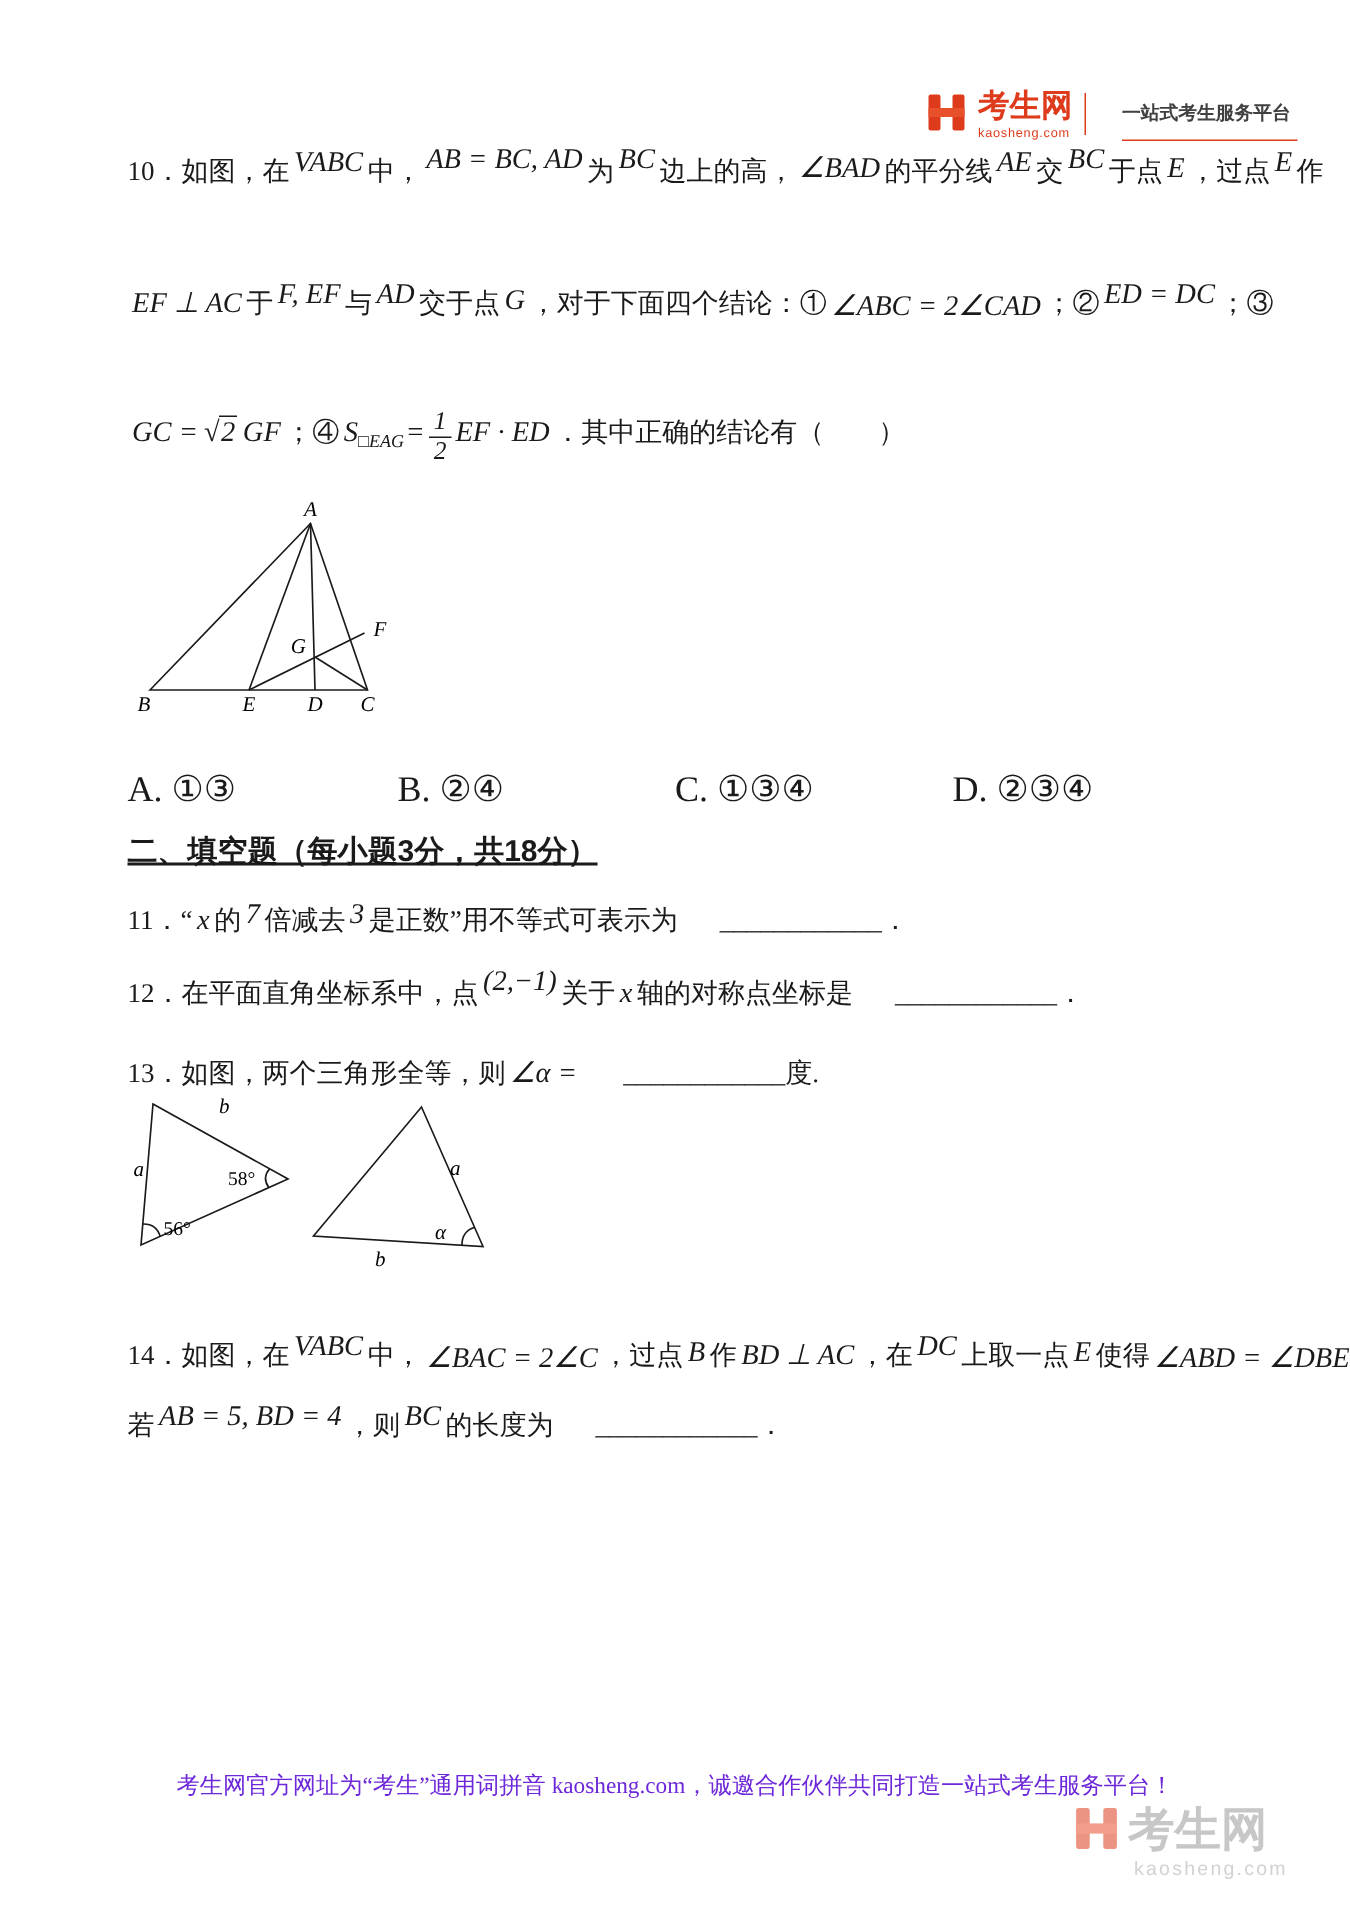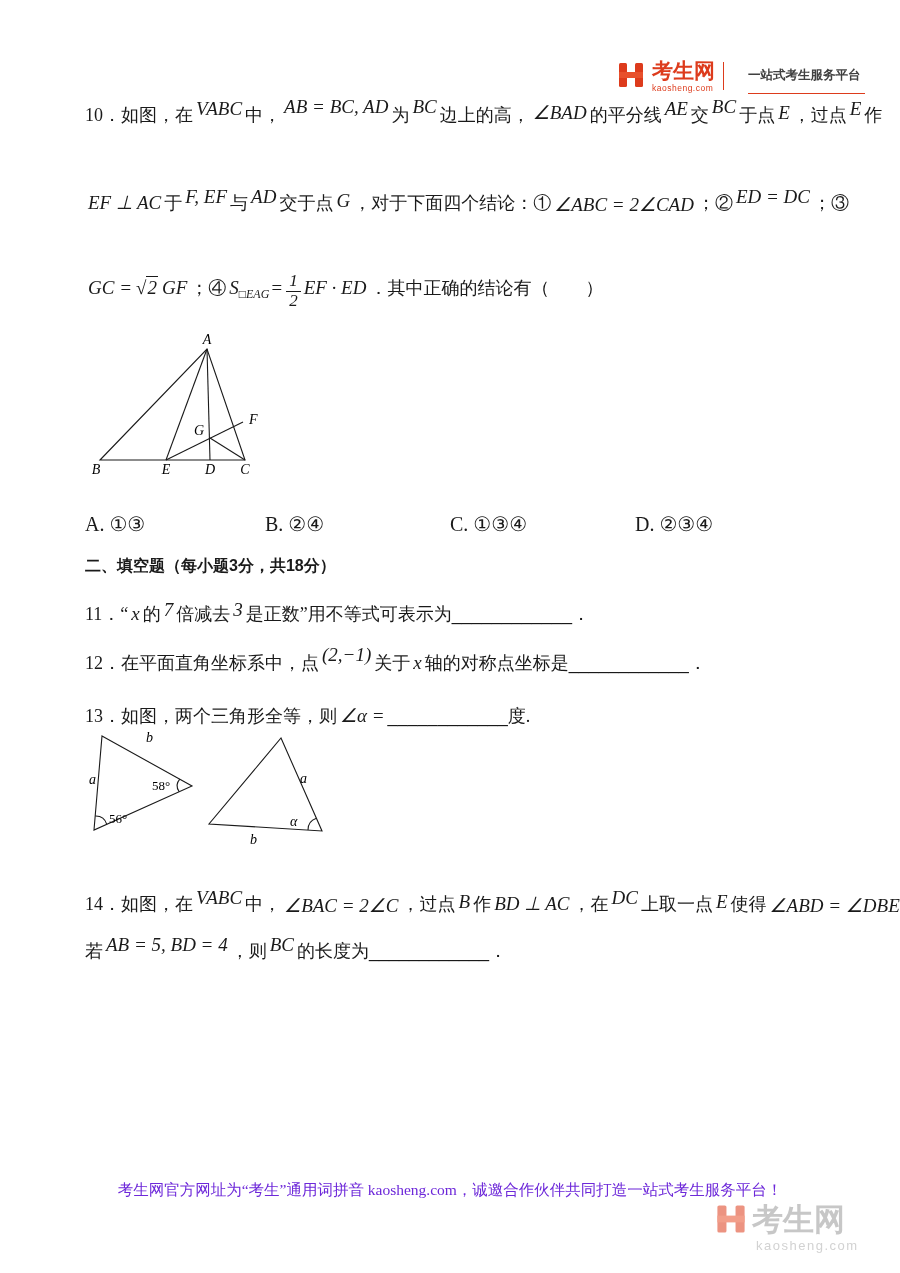--- a/index.html
+++ b/index.html
@@ -9,30 +9,30 @@
   }
   .abs{position:absolute;}
   .line{position:absolute;white-space:nowrap;font-size:18px;line-height:1.2;}
   .cn{font-family:"Liberation Serif",serif;margin-top:10px;}
   .m{font-family:"Liberation Serif",serif;font-style:italic;font-size:19px;margin:0 3px;display:inline-block;}
   .r2{position:relative;top:-2px;}
   .r4{position:relative;top:-4px;}
   .r6{position:relative;top:-6px;}
   .r8{position:relative;top:-8px;}
   .d2{position:relative;top:2px;margin-top:18px;}
-  .blank{font-family:Liberation Sans, sans-serif;letter-spacing:0;}
+  .blank{font-family:Liberation Serif, serif;letter-spacing:0;padding-left:28px;}
   .sub{font-size:12px;position:relative;top:4px;margin:0 1px 0 0;}
   .sqrt-wrap{margin:0 1px;}
   .sqrt-sym{font-style:normal;}
   .sqrt-n{border-top:1.4px solid #1a1a1a;padding:0 1px;}
   .frac{display:inline-block;vertical-align:-12px;text-align:center;font-size:17px;line-height:1.1;margin:0 3px;}
   .frac .num{display:block;border-bottom:1.2px solid #1a1a1a;padding:0 3px;}
   .frac .den{display:block;}
-  .section-title{font-family:"Liberation Sans",sans-serif;font-weight:700;font-size:16px;}
-  .option{position:absolute;font-size:20px;white-space:nowrap;}
+  .section-title{font-family:"Liberation Sans",sans-serif;font-weight:700;font-size:20px;text-decoration:underline;}
+  .option{position:absolute;font-size:24px;white-space:nowrap;}
   svg text{font-family:"Liberation Serif",serif;}
   .fig-label{font-style:italic;font-size:14px;}
   .fig-angle{font-style:normal;font-size:13px;}
   
   .logo-box{position:absolute;left:616px;top:60px;display:flex;align-items:flex-start;}
   .logo-brand{font-family:"Liberation Sans",sans-serif;font-weight:700;font-size:21px;color:#dd3b1c;line-height:1;}
   .logo-domain{font-family:"Liberation Sans",sans-serif;font-size:8.5px;color:#dd3b1c;letter-spacing:.5px;margin-top:2px;}
   .logo-divider{width:1px;height:28px;background:#dd3b1c;margin:2px 7px 0 8px;}
   .logo-tagline{font-family:"Liberation Sans",sans-serif;font-weight:700;font-size:12.5px;color:#404040;
     padding:7px 4px 9px 0;border-bottom:1.6px solid #dd3b1c;margin-left:17px;}

